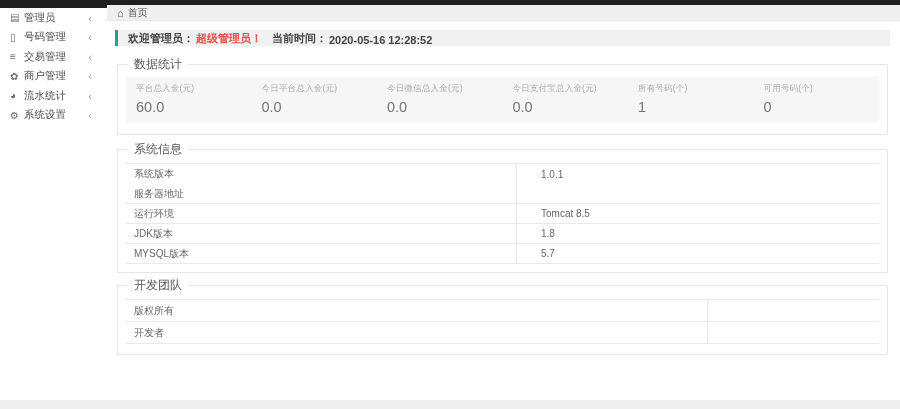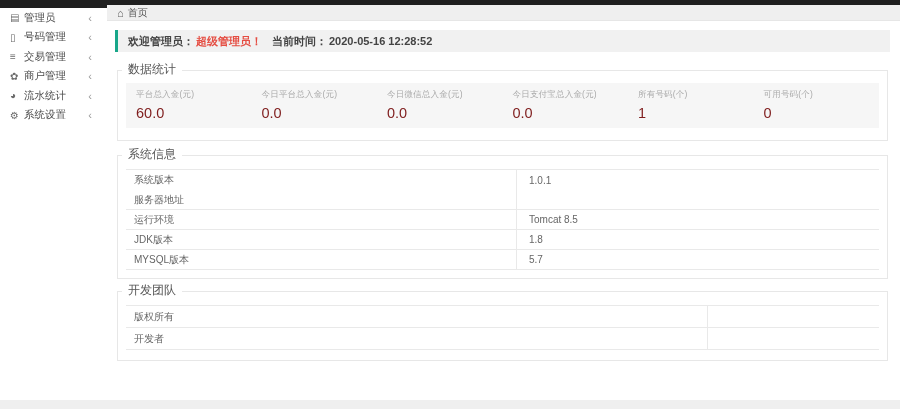--- a/index.html
+++ b/index.html
@@ -14,47 +14,47 @@
   .si-label { font-size:10.5px; color:#4a4a4a; }
   .si-chevron { margin-left:auto; margin-right:15px; font-size:11px; color:#9a9a9a; }
 
   
   .main { position:absolute; left:107px; top:0; width:793px; height:409px; background:#fff; }
   .main-top { height:5px; background:#1f1f1f; }
   .breadcrumb { height:16px; background:#efefef; border-bottom:1px solid #e6e6e6;
                 display:flex; align-items:center; padding-left:10px; font-size:10px; color:#555; }
   .bc-home { margin-right:4px; font-size:11px; color:#666; }
 
-  .alert { margin:9px 10px 0 8px; height:22px; background:#f1f1f1; border-left:3px solid #18a689;
-           display:flex; align-items:center; padding-left:10px; font-size:11px; font-weight:bold; color:#444; }
+  .alert { margin:9px 10px 0 8px; height:16px; background:#f1f1f1; border-left:3px solid #18a689;
+           display:flex; align-items:flex-end; padding-left:10px; font-size:11px; font-weight:bold; color:#444; }
   .alert .red { color:#e54d42; margin:0 2px; }
   .alert .tlabel { margin-left:8px; }
   .alert .tvalue { margin-left:2px; }
 
   .fieldset { position:relative; border:1px solid #e7e7e7; margin:0 12px 0 10px; background:#fff; }
   .fs-stats  { margin-top:18px; padding:12px 8px 12px 8px; }
   .fs-info   { margin-top:14px; padding:13px 8px 8px 8px; }
   .fs-team   { margin-top:12px; padding:13px 8px 10px 8px; }
-  .legend { position:absolute; top:-8px; left:4px; background:#fff; padding:0 6px;
-            font-size:12px; color:#555; line-height:14px;font-family:Liberation Mono, monospace; }
+  .legend { position:absolute; top:-8px; left:10px; background:#fff; padding:0 6px;
+            font-size:12px; color:#555; line-height:14px; }
 
   
   .cards { display:flex; }
   .card { flex:1; background:#f6f6f6; padding:6px 0 7px 10px; }
   .card-label { font-size:8.5px; color:#a9a9a9; letter-spacing:0.2px; }
-  .card-value { font-size:14.5px; color:#7f1d1d; margin-top:4px; }
+  .card-value { font-size:14.5px; color:#737373; margin-top:4px; }
 
   
   .tbl { border-top:1px solid #e9e9e9; }
   .trow { display:flex; align-items:stretch; font-size:10px; color:#666; }
   .trow.divider { border-bottom:1px solid #e9e9e9; }
   .trow-info { height:20px; }
   .trow-team { height:22px;gap:21px; }
   .tlabel-cell { display:flex; align-items:center; padding-left:8px; }
-  .tvalue-cell { flex:1; border-left:1px solid #e9e9e9; display:flex; align-items:center; padding-left:12px; }
+  .tvalue-cell { flex:1; border-left:1px solid #e9e9e9; display:flex; align-items:center; padding-left:24px; }
   .w-info { width:390px; }
   .w-team { width:560px; }
 
   .footer-strip { position:absolute; left:0; right:0; bottom:0; height:9px; background:#efefef; }
 </style>
 </head>
 <body>
 
 <div class="app">
 

